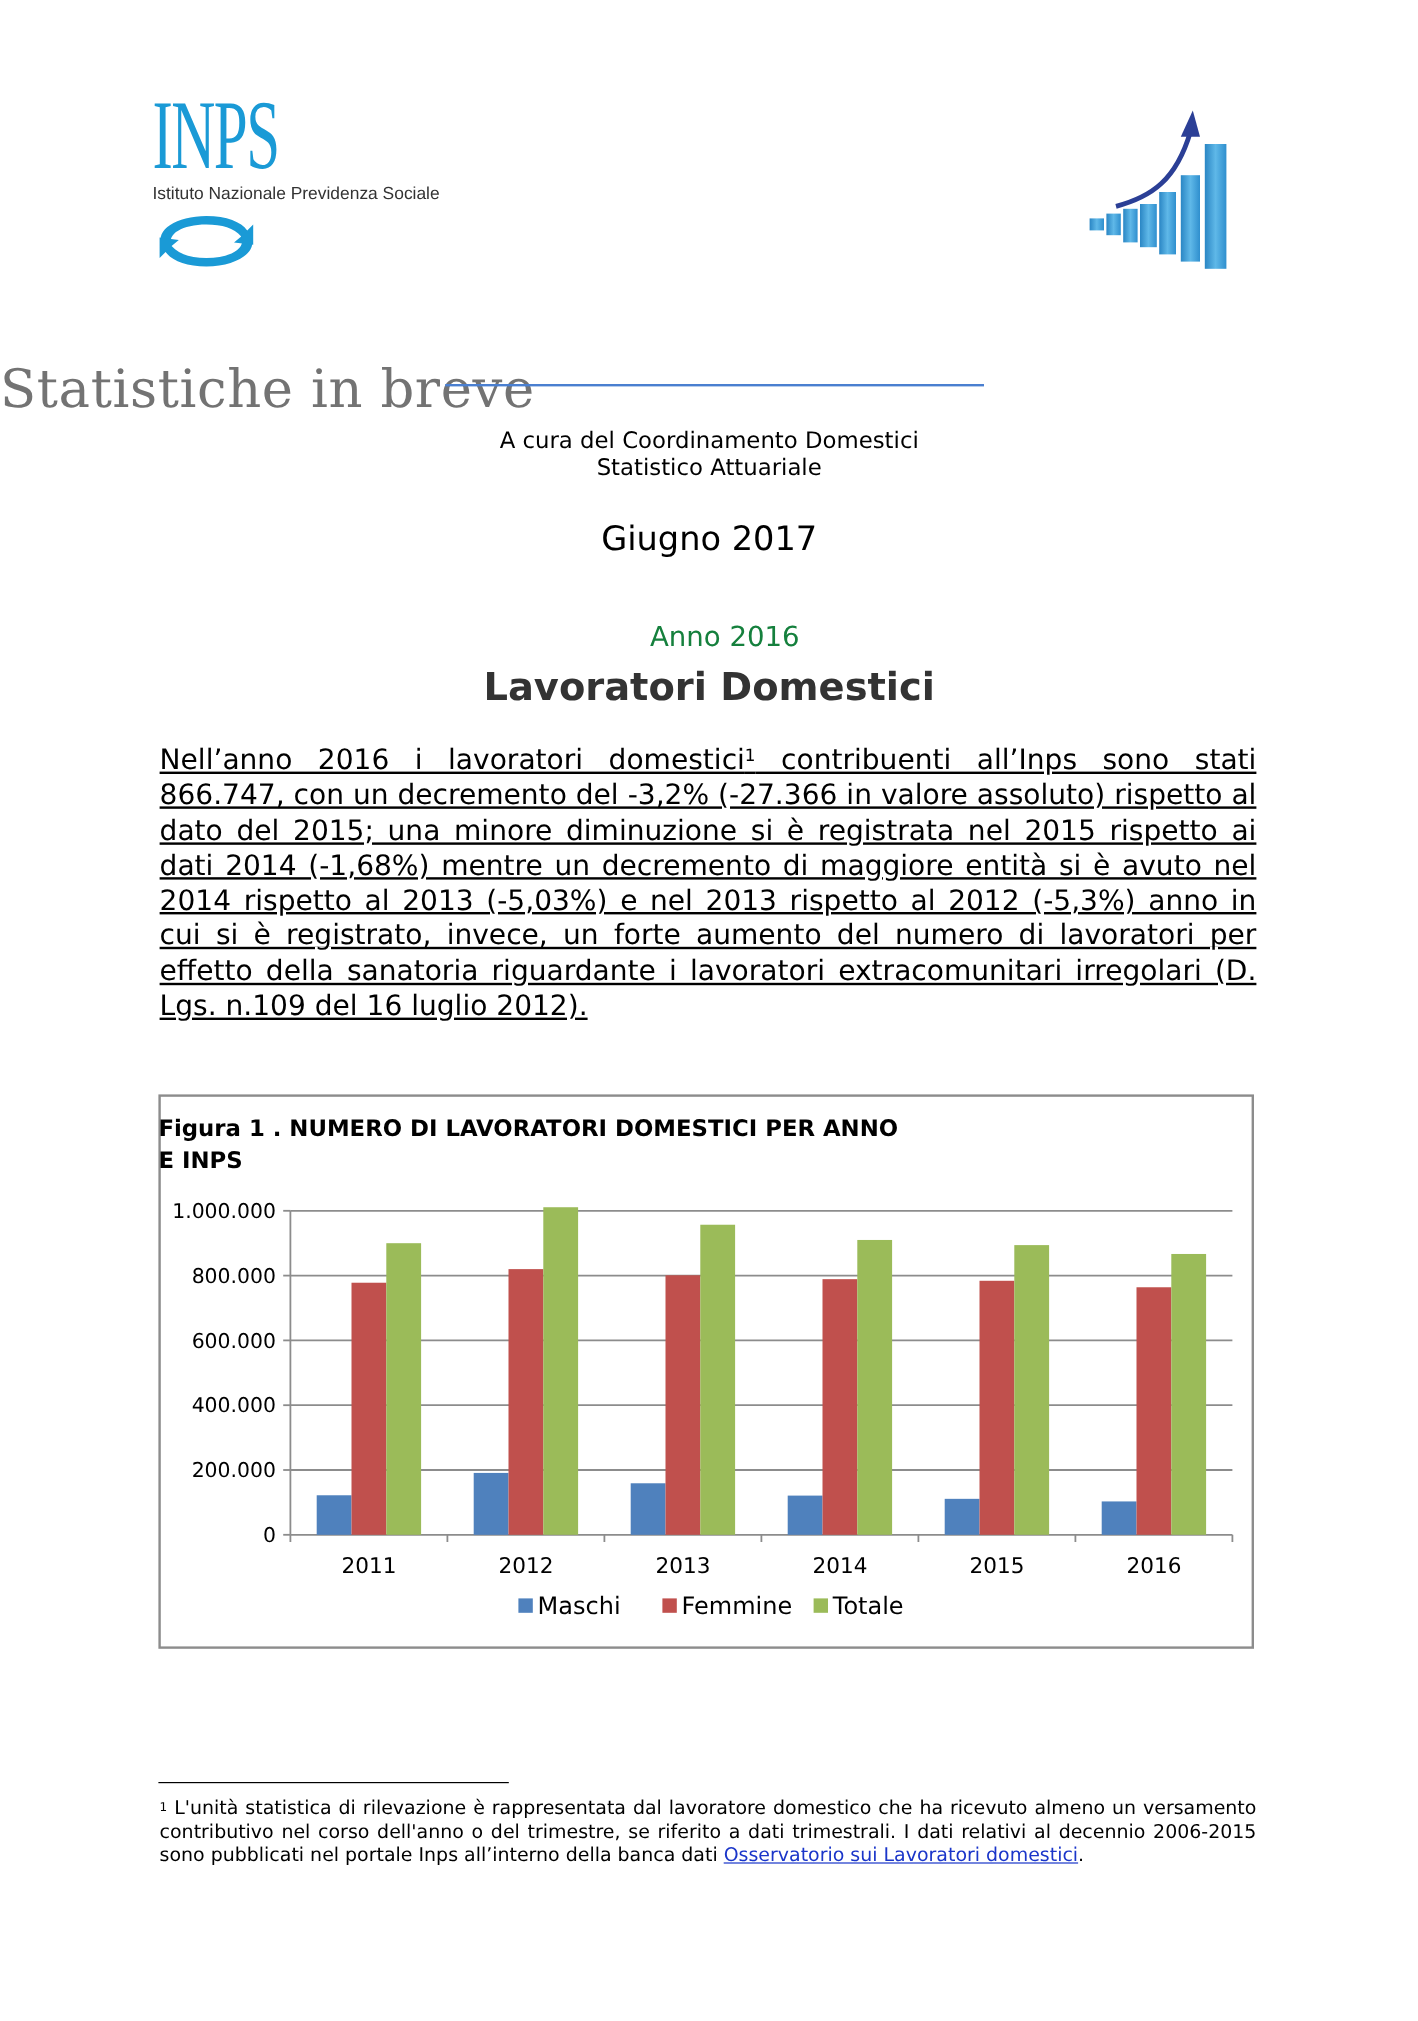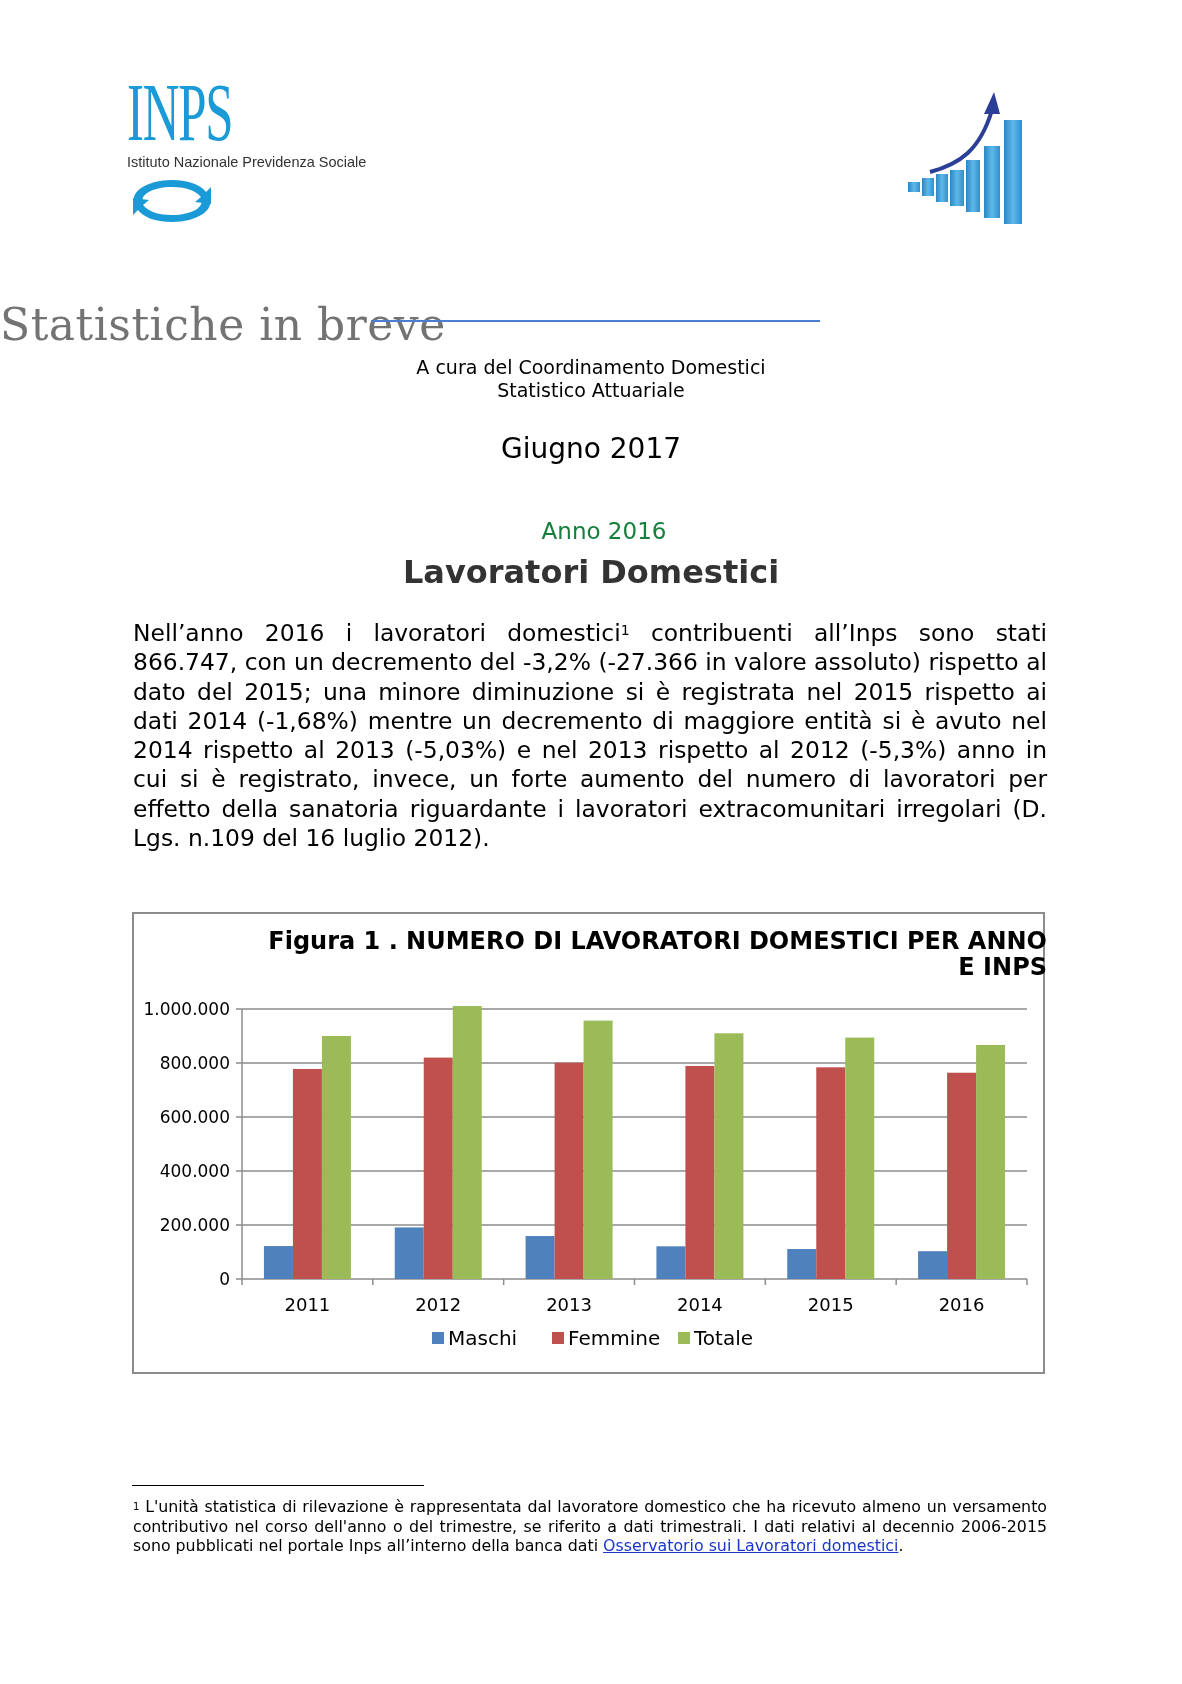--- a/index.html
+++ b/index.html
@@ -23,26 +23,26 @@
   #title-rule { left:371px; top:320px; width:449px; height:2px; background:#4a7fd0; }
   .center-line { left:0; width:1182px; text-align:center; }
   #curated-1 { top:356px; font-size:19px; }
   #curated-2 { top:379px; font-size:19px;text-align:center; }
   #date-line { top:432px; font-size:28px; }
   #anno-line { top:518px; font-size:23px; color:#15803d;padding-left:13px; }
   #section-title { top:553px; font-size:32px; font-weight:bold; color:#333; }
 
   
   #intro { left:133px; top:619px; width:914px; font-size:23.4px; line-height:29.3px;
-           text-align:justify; color:#000; }
+           text-align:justify; color:#000;text-decoration:underline; }
   #intro sup { font-size:14px; vertical-align:top; position:relative; top:-3px; }
 
   
   #chart-box { left:132px; top:912px; width:913px; height:462px; border:2px solid #8c8c8c; box-sizing:border-box; }
-  #chart-title { left:132px; width:915px; top:928px; text-align:right; font-size:24px; font-weight:bold; line-height:26px; }
+  #chart-title { left:132px; width:915px; top:928px; text-align:left; font-size:19px; font-weight:bold; line-height:26px; }
   #chart-svg { left:0; top:0; width:1182px; height:1684px; }
 
   
   #fn-rule { left:132px; top:1485px; width:292px; height:1px; background:#000; }
   #footnote { left:133px; top:1497px; width:914px; font-size:15.8px; line-height:19.5px; text-align:justify; }
   #footnote sup { font-size:10px; vertical-align:top; }
   #footnote a { color:#1a35c9; text-decoration:underline; }
 </style>
 </head>
 <body>

